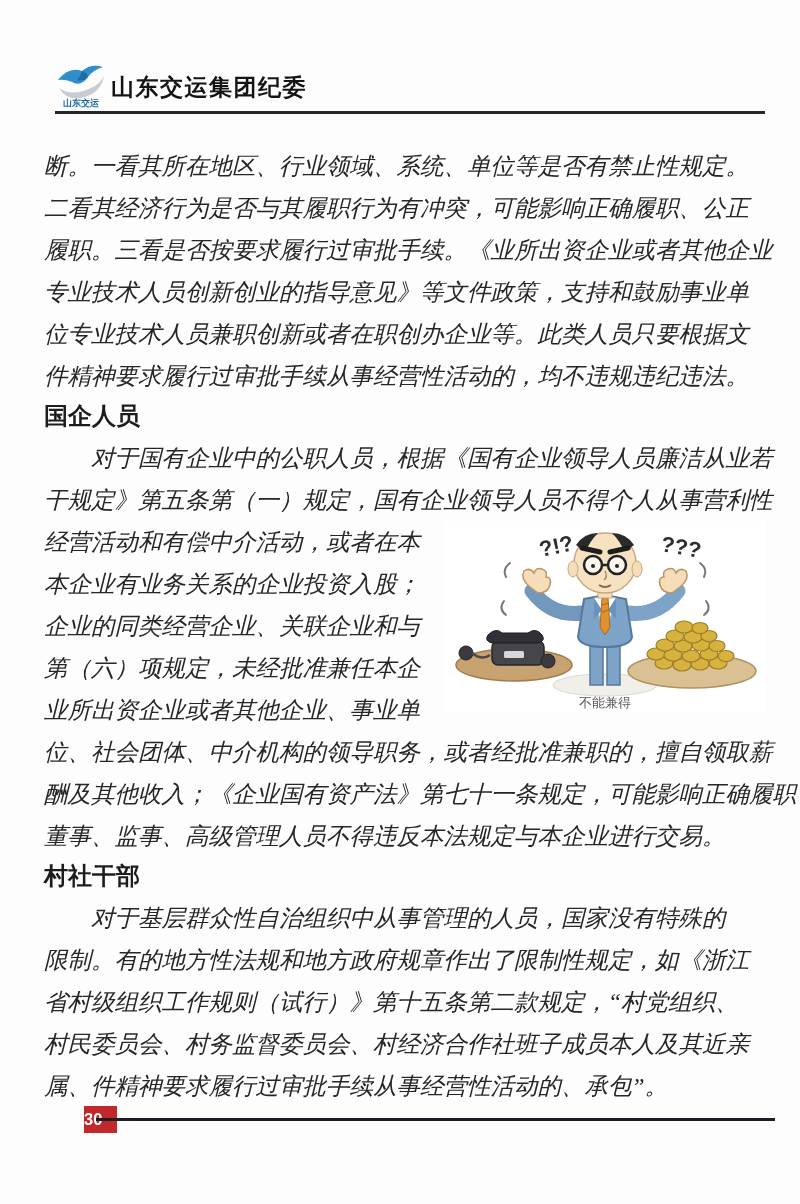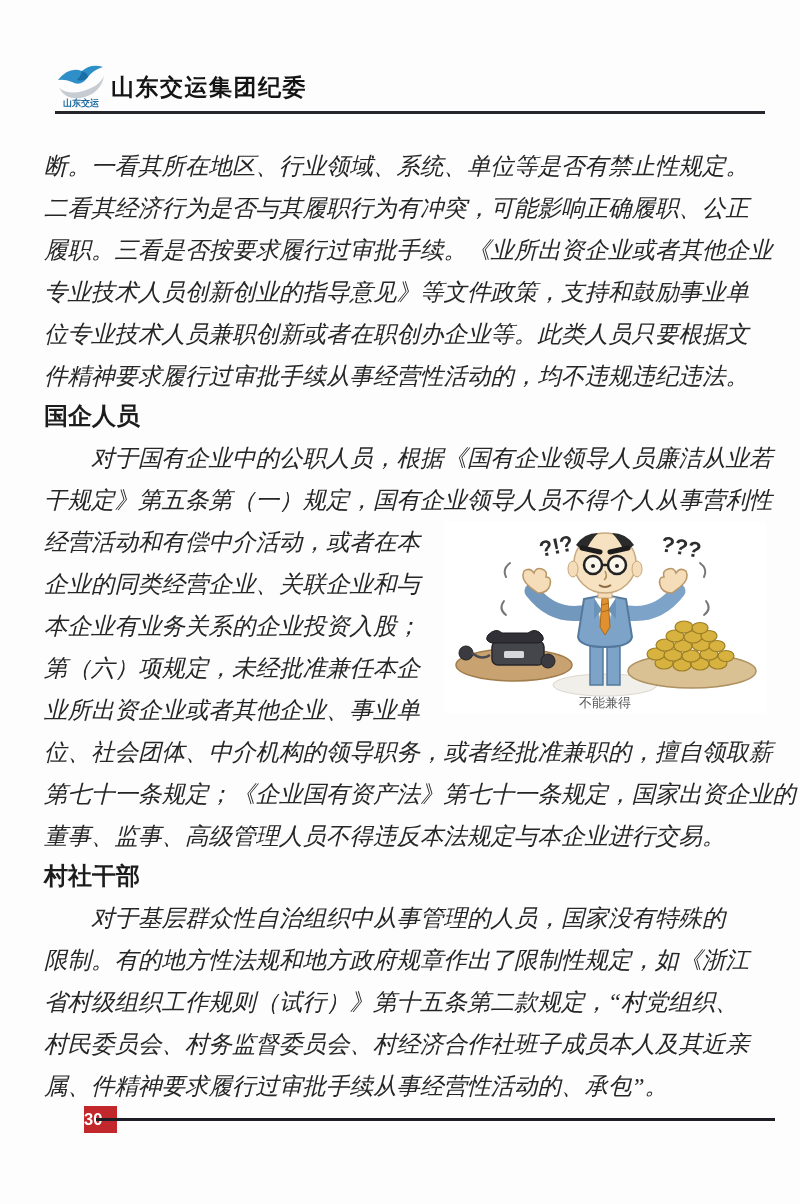--- a/index.html
+++ b/index.html
@@ -175,30 +175,30 @@
             <ellipse cx="265" cy="121" rx="8" ry="5.5"></ellipse>
           <ellipse cx="240" cy="112" rx="9" ry="6"></ellipse>
             <ellipse cx="256" cy="113" rx="8" ry="5.5"></ellipse>
         </g>
 
         <text x="161" y="192" text-anchor="middle" font-family="Liberation Sans,DejaVu Sans,sans-serif" font-size="13" fill="#5a5a5a">不能兼得</text>
       </svg>
     </div>
     <div>
         <div class="tline">经营活动和有偿中介活动，或者在本</div>
+        <div class="tline">本企业有业务关系的企业投资入股；</div>
         <div class="tline">企业的同类经营企业、关联企业和与</div>
-        <div class="tline">本企业有业务关系的企业投资入股；</div>
         <div class="tline">第（六）项规定，未经批准兼任本企</div>
         <div class="tline">业所出资企业或者其他企业、事业单</div>
       </div>
   </div>
 
   <div>
       <div class="tline">位、社会团体、中介机构的领导职务，或者经批准兼职的，擅自领取薪</div>
-      <div class="tline">第七十一条规定；《企业国有资产法》第七十一条规定，国家出资企业的</div>
+      <div class="tline">酬及其他收入；《企业国有资产法》第七十一条规定，可能影响正确履职</div>
       <div class="tline">董事、监事、高级管理人员不得违反本法规定与本企业进行交易。</div>
     </div>
 
   <div class="section-heading">村社干部</div>
 
   <div>
       <div class="tline">　　对于基层群众性自治组织中从事管理的人员，国家没有特殊的</div>
       <div class="tline">限制。有的地方性法规和地方政府规章作出了限制性规定，如《浙江</div>
       <div class="tline">省村级组织工作规则（试行）》第十五条第二款规定，“村党组织、</div>
       <div class="tline">村民委员会、村务监督委员会、村经济合作社班子成员本人及其近亲</div>

